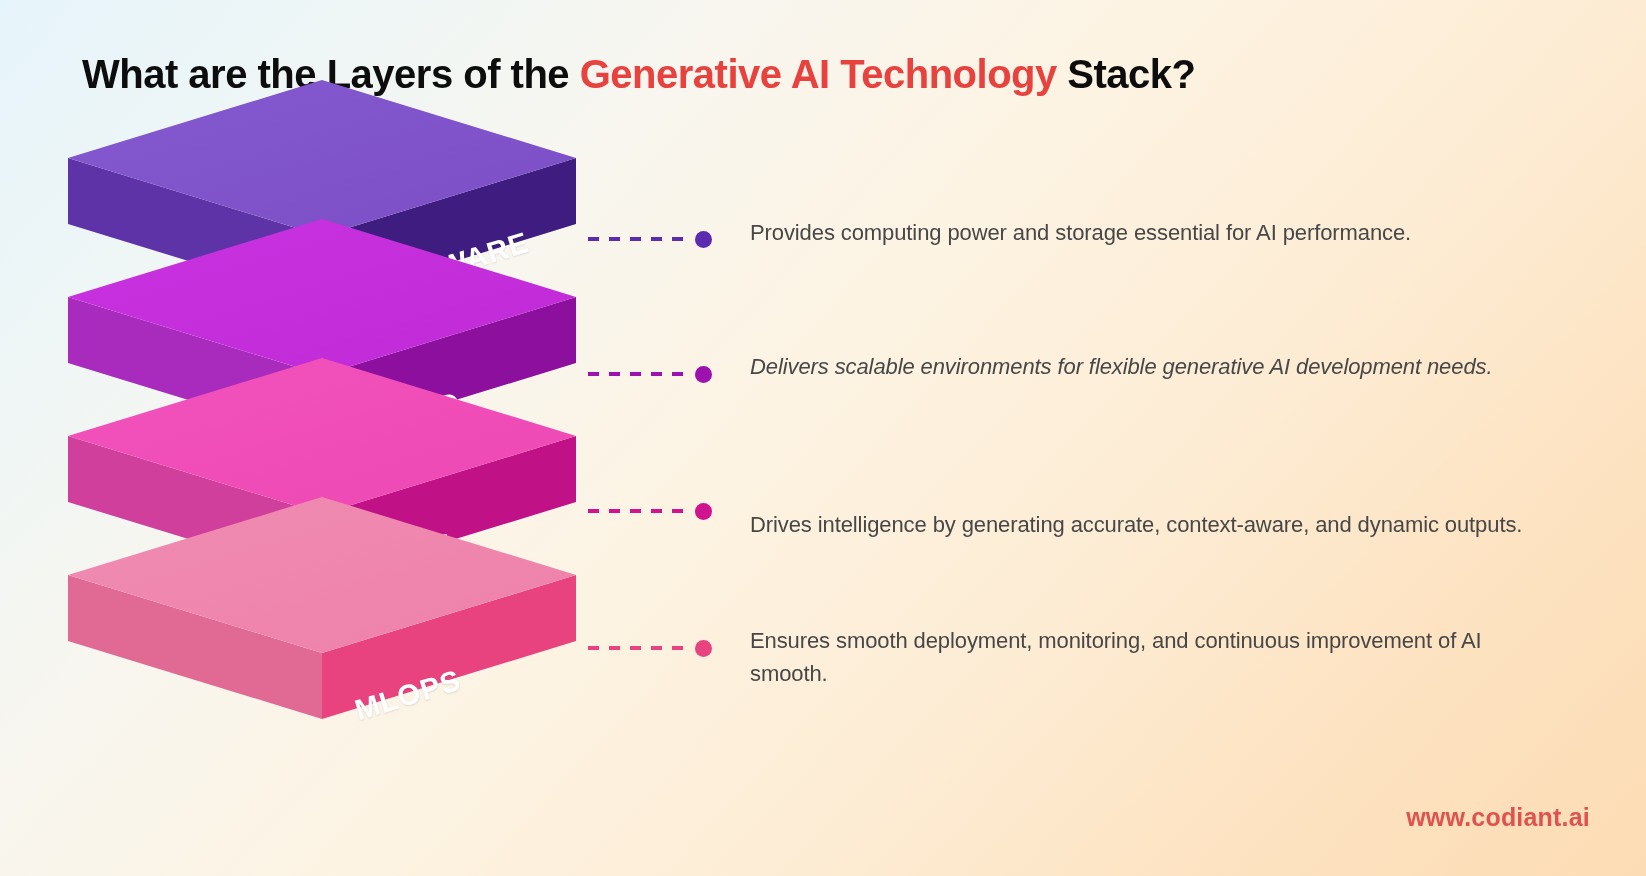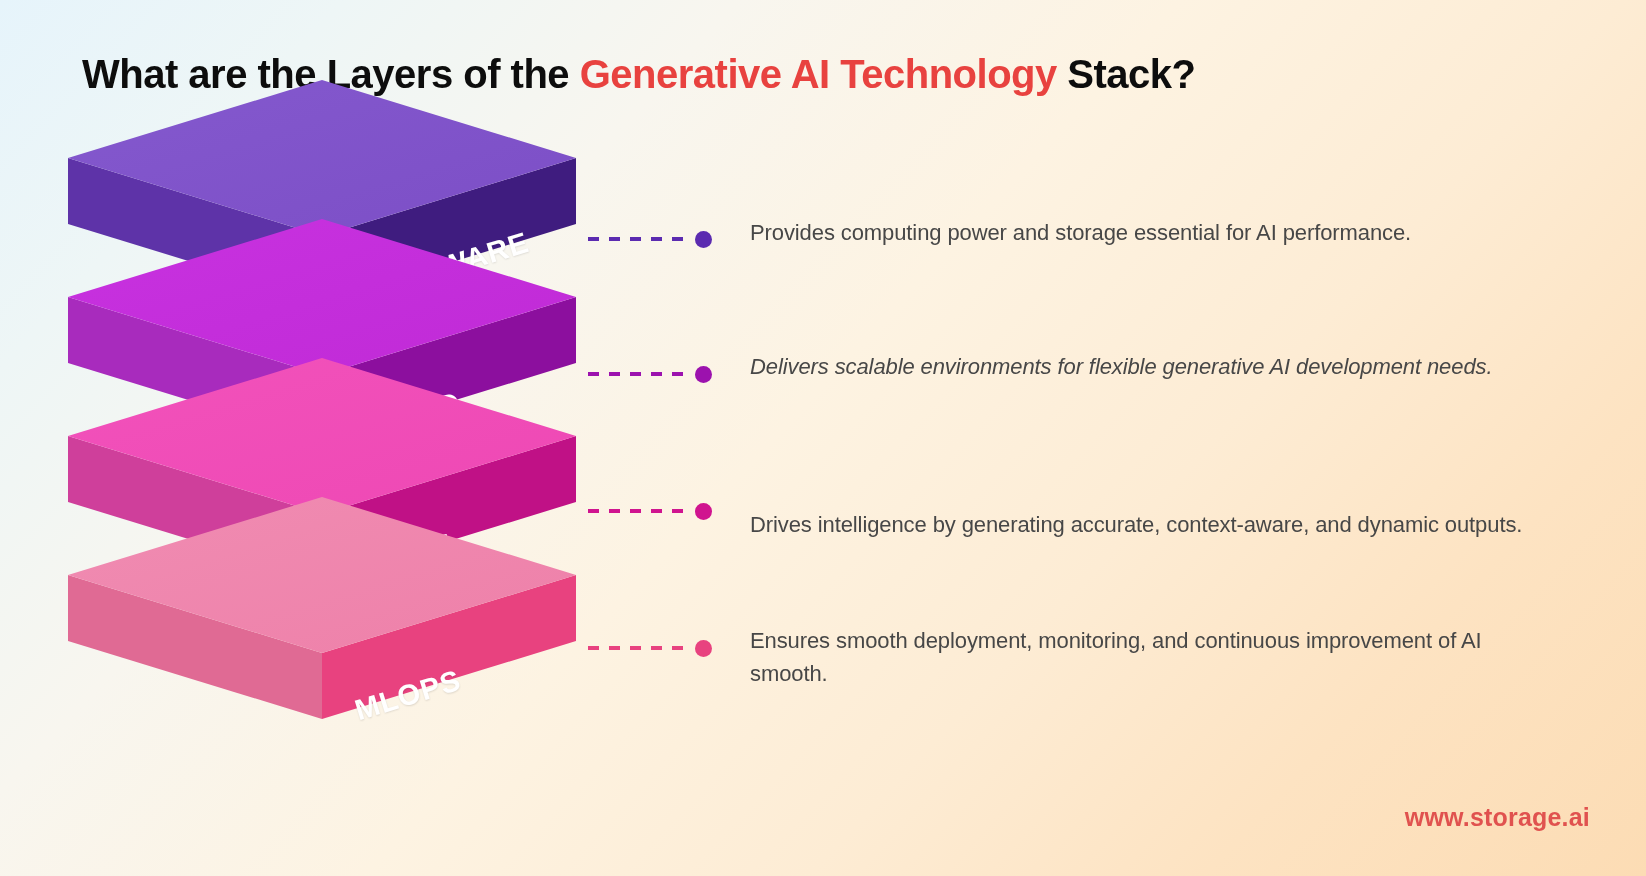--- a/index.html
+++ b/index.html
@@ -181,13 +181,13 @@
       <div class="dot"></div>
     </div>
   </div>
 <div id="descriptions">
     <div class="desc" style="top: 216px;">Provides computing power and storage essential for AI performance.</div>
     <div class="desc" style="top: 350px; font-style: italic;">Delivers scalable environments for flexible generative AI development needs.</div>
     <div class="desc" style="top: 487px; margin-top: 21px;">Drives intelligence by generating accurate, context-aware, and dynamic outputs.</div>
     <div class="desc" style="top: 624px;">Ensures smooth deployment, monitoring, and continuous improvement of AI smooth.</div>
   </div>
 
-<div id="footer-url">www.storage.ai</div>
+<div id="footer-url">www.codiant.ai</div>
 
 </body></html>

